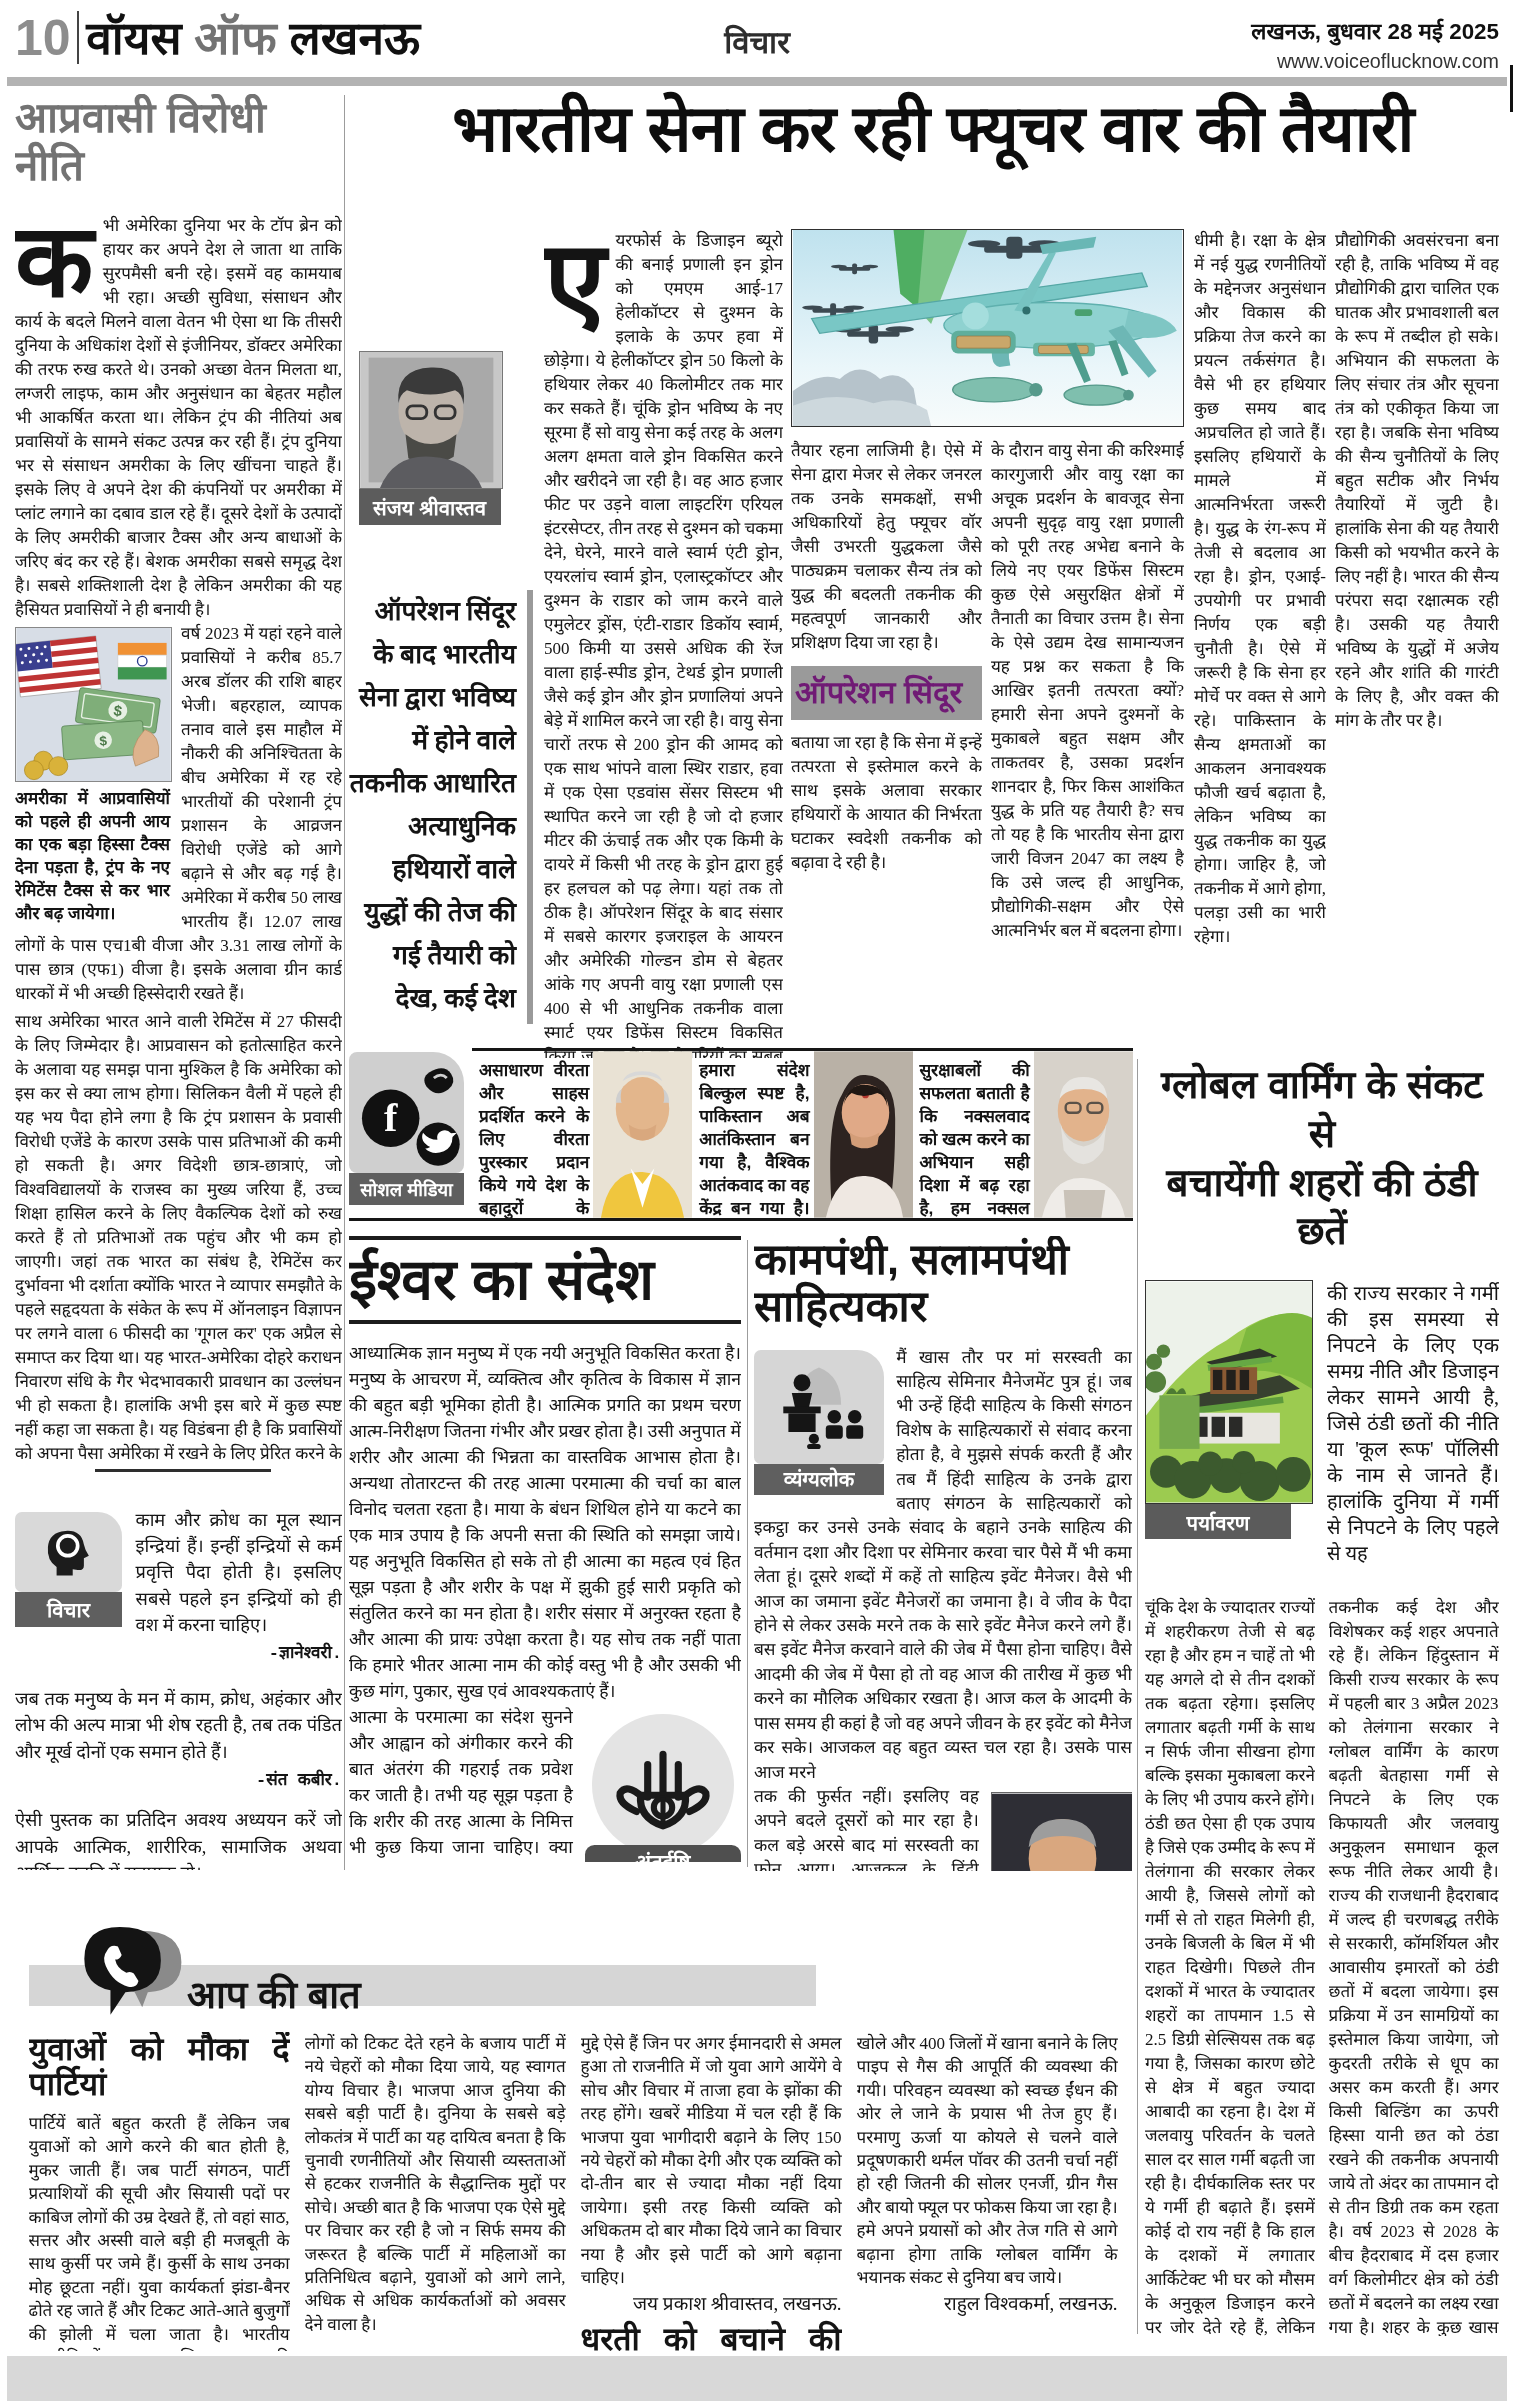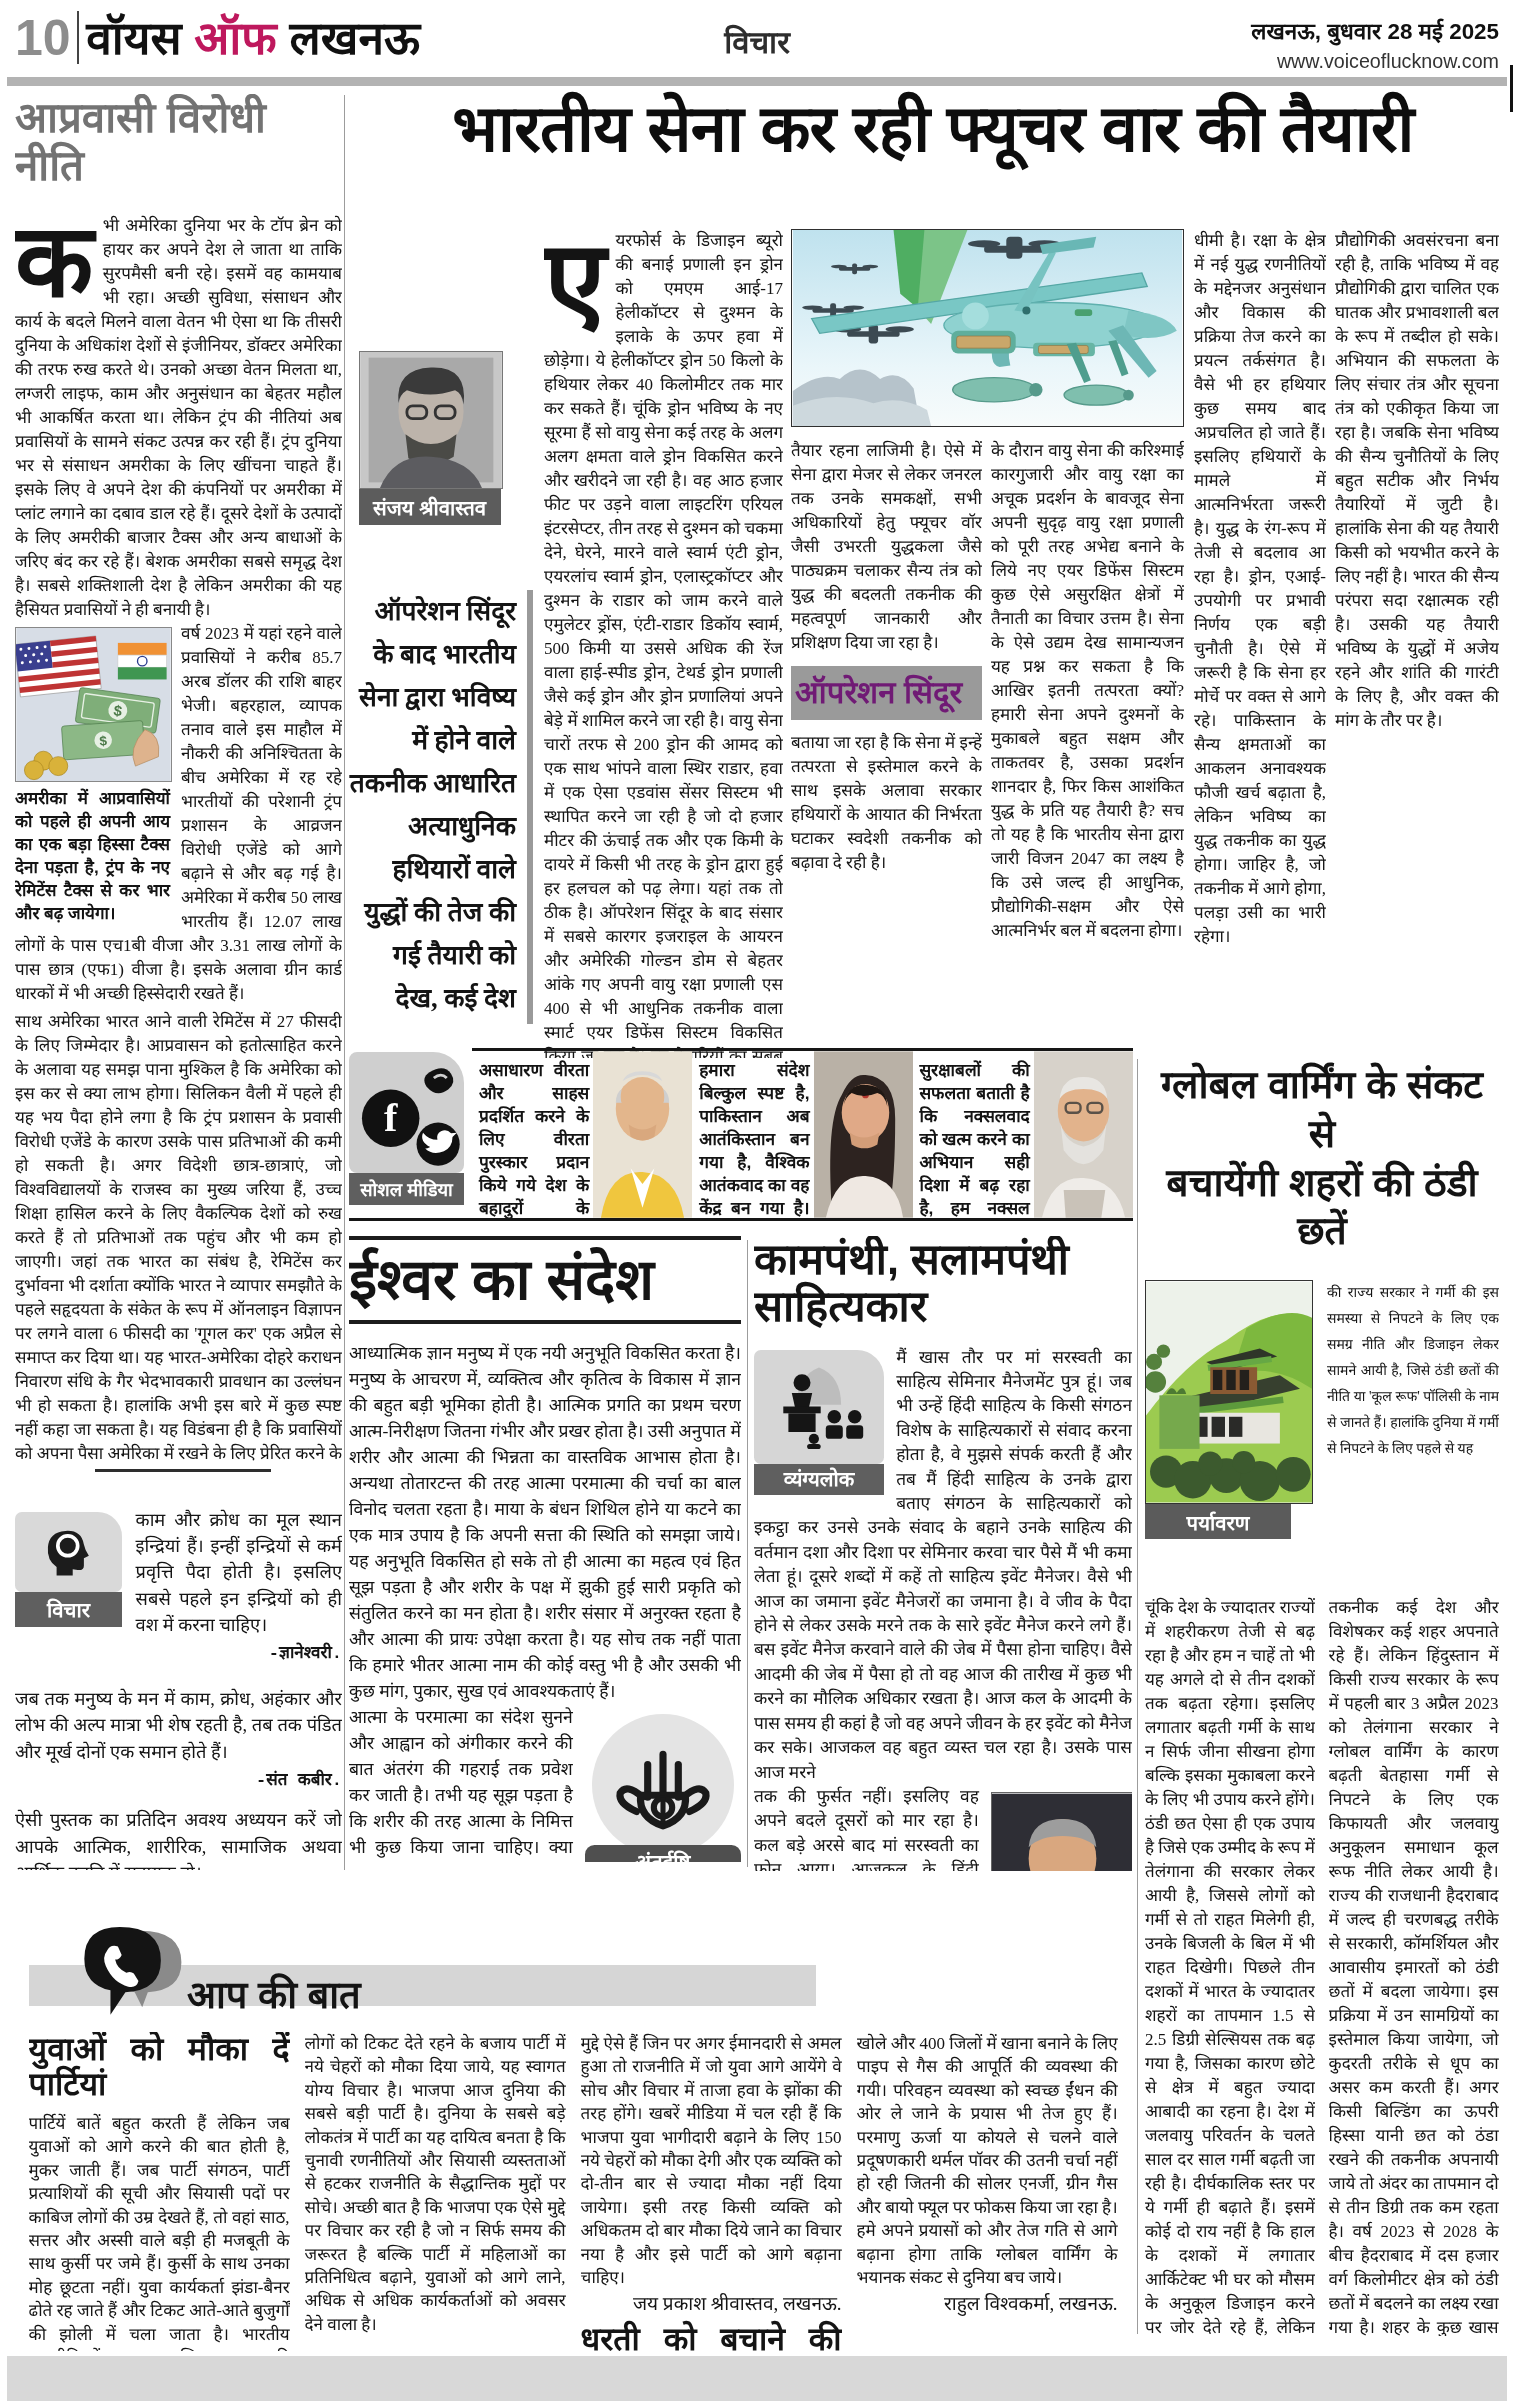--- a/index.html
+++ b/index.html
@@ -6,21 +6,21 @@
   .page{position:relative;width:1514px;height:2401px;background:#ffffff;overflow:hidden;
         font-family:"Liberation Serif","DejaVu Serif",serif;color:#141414;}
   .abs{position:absolute;}
   .nosel{user-select:none;}
 
   
   .mast-left{left:15px;top:11px;display:flex;align-items:center;gap:6.8px;}
   .mast-pageno{font-family:"Liberation Sans",sans-serif;font-weight:800;font-size:50px;color:#8d8d8d;line-height:1;}
   .mast-sep{width:2px;height:53px;background:#444;}
   .mast-title{font-family:"Liberation Sans",sans-serif;font-weight:800;font-size:46px;line-height:1;color:#111;}
-  .mast-title .lite{color:#be185d;}
+  .mast-title .lite{color:#737373;}
   .mast-center{left:50%;top:20.3px;transform:translateX(-50%);font-family:"Liberation Sans",sans-serif;
                font-weight:800;font-size:31px;color:#2d2d2d;}
   .mast-right{right:15px;top:15px;text-align:right;font-family:"Liberation Sans",sans-serif;}
   .mast-date{font-weight:700;font-size:22.4px;color:#111;}
   .mast-url{font-size:19.7px;color:#333;margin-top:4.1px;}
   .rule-top{left:6.8px;top:77px;width:1500px;height:8.8px;background:#b3b3b3;}
 
   
   .body-txt{font-size:17px;line-height:24px;text-align:justify;}
   h1,h2,h3,p{margin:0;padding:0;}
@@ -108,21 +108,21 @@
   .vy-photo svg{display:block;width:141px;height:148px;border:0.7px solid #666;}
 
   
   .env{left:1145px;top:1061px;width:354px;height:1275px;}
   .env-title{font-family:"Liberation Sans",sans-serif;font-weight:800;font-size:39px;line-height:1.25;text-align:center;}
   .env-figure{margin-top:20.3px;float:left;width:146px;}
   .env-figure svg{display:block;width:168px;height:224px;border:1.4px solid #333;box-sizing:border-box;}
   .env-label{background:#5b5b5b;color:#fff;text-align:center;font-family:"Liberation Sans",sans-serif;
              font-weight:700;font-size:20.3px;padding:3.4px 0;}
   .env-top{height:326px;overflow:hidden;margin-top:4.1px;}
-  .env-intro{margin-left:182px;margin-top:20.3px;font-size:14px;line-height:26px;text-align:justify;}
+  .env-intro{margin-left:182px;margin-top:20.3px;font-size:20px;line-height:26px;text-align:justify;}
   .env-cols{display:flex;gap:13.6px;margin-top:9.5px;height:773px;overflow:hidden;}
   .env-col{width:170px;font-size:17px;line-height:24px;text-align:justify;overflow:hidden;}
 
   
   .aapki{left:15px;top:1884px;width:1118px;height:467px;}
   .ab-bar{position:absolute;left:13.6px;top:81px;width:787px;height:41px;background:#d6d6d6;}
   .ab-icon{position:absolute;left:60px;top:39px;}
   .ab-title{position:absolute;left:172px;top:83px;font-family:"Liberation Sans",sans-serif;font-weight:800;font-size:38px;}
   .ab-cols{position:absolute;left:13.6px;top:148px;right:0;bottom:0;display:flex;gap:15px;}
   .ab-col{width:261px;height:319px;overflow:hidden;font-size:17px;line-height:23.4px;text-align:justify;}

